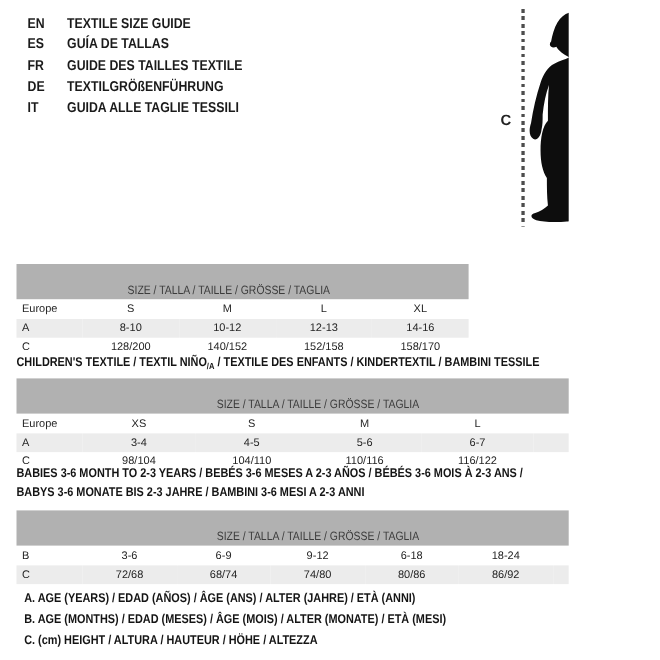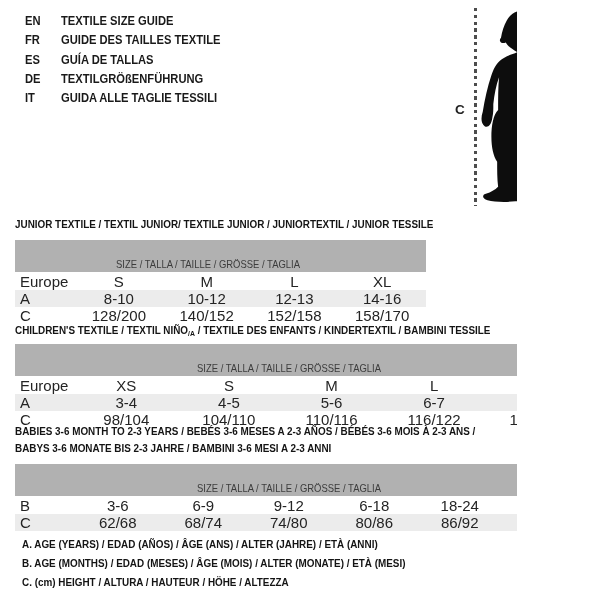--- a/index.html
+++ b/index.html
@@ -19,21 +19,21 @@
   .measure-line{position:absolute;left:474px;top:8px;width:2.6px;height:198px;
     background:repeating-linear-gradient(to bottom,#4d4d4d 0 3.4px,transparent 3.4px 6.8px);}
   .measure-c{position:absolute;left:455px;top:102px;font-weight:700;font-size:13.5px;color:#222;}
   .baby-svg{position:absolute;left:477px;top:6px;width:96px;height:202px;}
 
   
   .sec-title{position:absolute;left:15px;font-weight:700;font-size:11.5px;color:#141414;line-height:17px;}
   .size-table{position:absolute;left:15px;border-collapse:collapse;table-layout:fixed;}
   .size-table caption{caption-side:top;text-align:center;height:16px;background:#b1b1b1;
     font-size:11px;color:#3c3c3c;line-height:16px;padding:16px 0 0 5px;margin-bottom:1px;}
-  .size-table td{font-size:15px;color:#242424;height:17px;padding:0;text-align:center;
+  .size-table td{font-size:10px;color:#242424;height:17px;padding:0;text-align:center;
     font-weight:400;vertical-align:middle;}
   .size-table td.lbl{text-align:left;padding-left:5px;}
   .size-table tr.stripe{background:#ececec;}
   .w411{width:411px;} .w573{width:573px;}
   .subscript{font-size:8px;vertical-align:-2px;}
 
   
   .legend{position:absolute;left:22px;top:534px;}
   .legend-line{height:19.3px;display:flex;align-items:center;font-weight:700;font-size:11.5px;color:#141414;}
 </style>
@@ -41,26 +41,26 @@
 <body>
 
 <div id="page">
 
   <div class="lang-block">
     <div class="lang-row">
       <span class="lang-code cond">EN</span>
       <span class="lang-label cond">TEXTILE SIZE GUIDE</span>
     </div>
     <div class="lang-row">
+      <span class="lang-code cond">ES</span>
+      <span class="lang-label cond">GUÍA DE TALLAS</span>
+    </div>
+    <div class="lang-row">
       <span class="lang-code cond">FR</span>
       <span class="lang-label cond">GUIDE DES TAILLES TEXTILE</span>
-    </div>
-    <div class="lang-row">
-      <span class="lang-code cond">ES</span>
-      <span class="lang-label cond">GUÍA DE TALLAS</span>
     </div>
     <div class="lang-row">
       <span class="lang-code cond">DE</span>
       <span class="lang-label cond">TEXTILGRÖßENFÜHRUNG</span>
     </div>
     <div class="lang-row">
       <span class="lang-code cond">IT</span>
       <span class="lang-label cond">GUIDA ALLE TAGLIE TESSILI</span>
     </div>
   </div>
@@ -86,23 +86,20 @@
       C21 180 21 170 21 162 C17 156 15 147 15 136
       C15 124 17 113 22 108 C22 96 22 84 23 74
       C20 82 18 92 17 102 C17 108 17 112 16 116
       C15 124 11 127 8 125 C4 122 4 116 6 110
       C8 97 11 84 15 72 C18 63 22 57 28 54
       C33 51 38 50 42 48 C37 45 32 42 30 38
       C25 40 22 36 25 33 C26 27 28 20 31 15
       C35 8 41 5 47 5 Z"></path>
   </svg>
 
-  <div class="sec-title" style="top:216px;">
-    <span class="cond">JUNIOR TEXTILE / TEXTIL JUNIOR/ TEXTILE JUNIOR / JUNIORTEXTIL / JUNIOR TESSILE</span>
-  </div>
   <table class="size-table w411" style="top:240px;">
     <caption>
       <span class="cond">SIZE / TALLA / TAILLE / GRÖSSE / TAGLIA</span>
     </caption>
     <tbody>
         <tr>
           <td class="lbl" style="width: 55px;">Europe</td>
           <td class="val">S</td>
           <td class="val">M</td>
           <td class="val">L</td>
@@ -173,21 +170,21 @@
           <td class="lbl" style="width: 55px;">B</td>
           <td class="val">3-6</td>
           <td class="val">6-9</td>
           <td class="val">9-12</td>
           <td class="val">6-18</td>
           <td class="val">18-24</td>
           <td class="val">24-36</td>
         </tr>
         <tr class="stripe">
           <td class="lbl" style="width: 55px;">C</td>
-          <td class="val">62/68</td>
+          <td class="val">72/68</td>
           <td class="val">68/74</td>
           <td class="val">74/80</td>
           <td class="val">80/86</td>
           <td class="val">86/92</td>
           <td class="val">92/98</td>
         </tr>
       </tbody>
   </table>
 
   <div class="legend">

